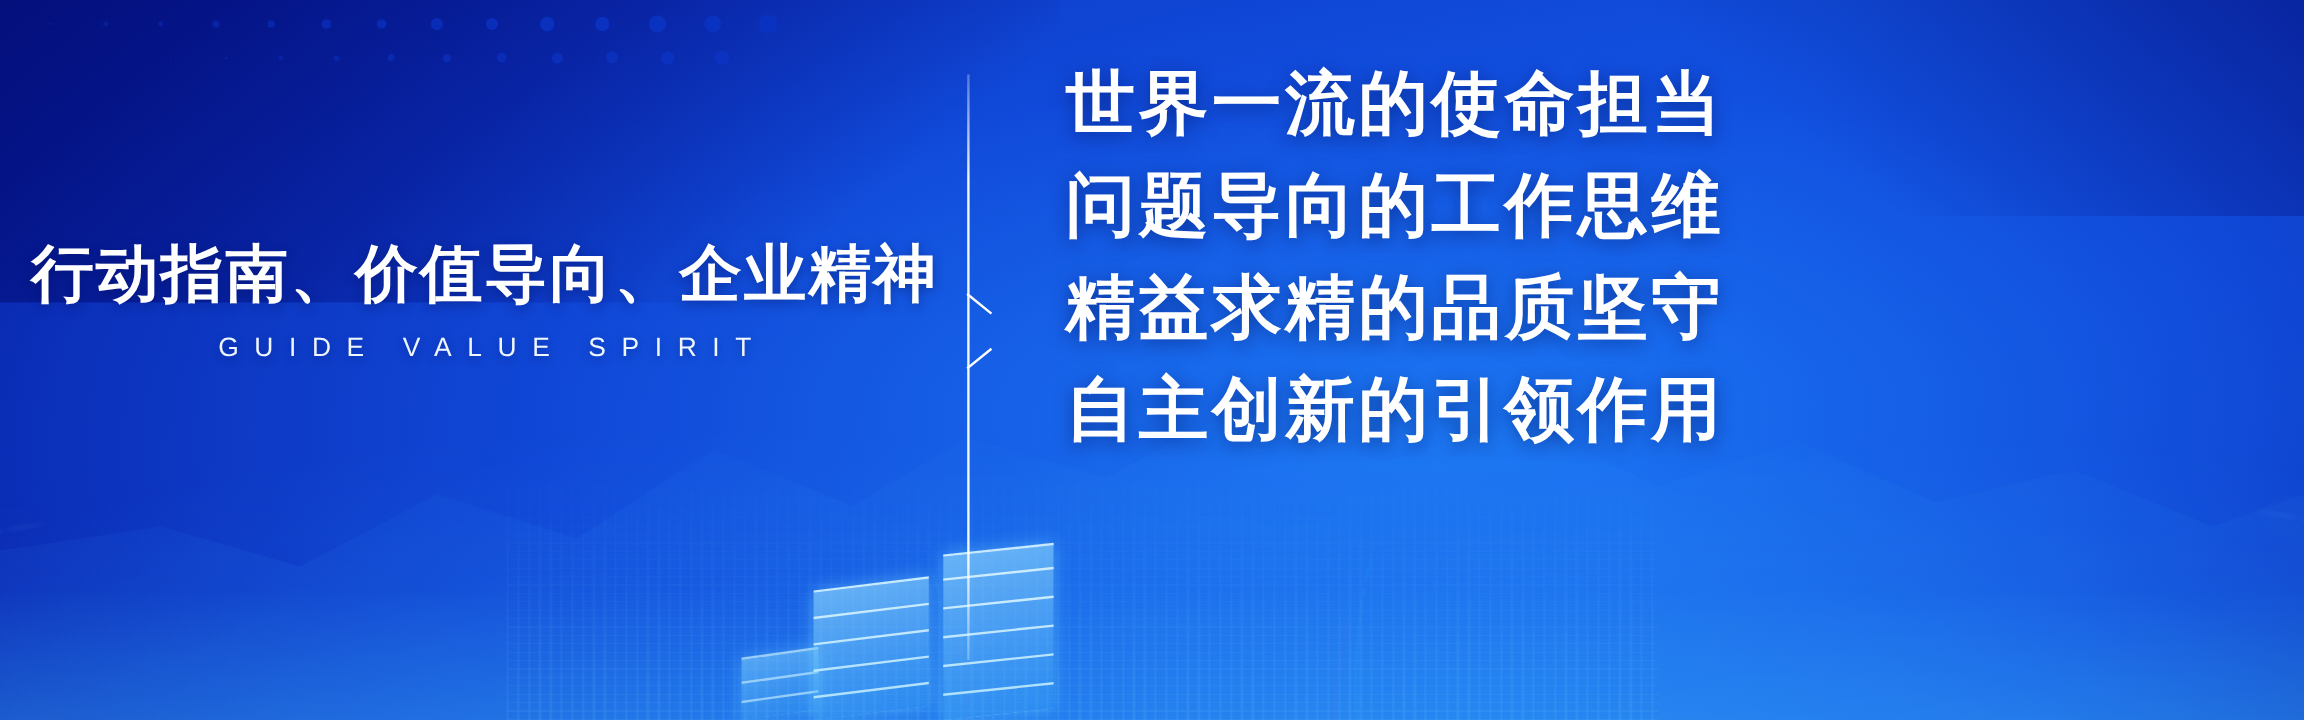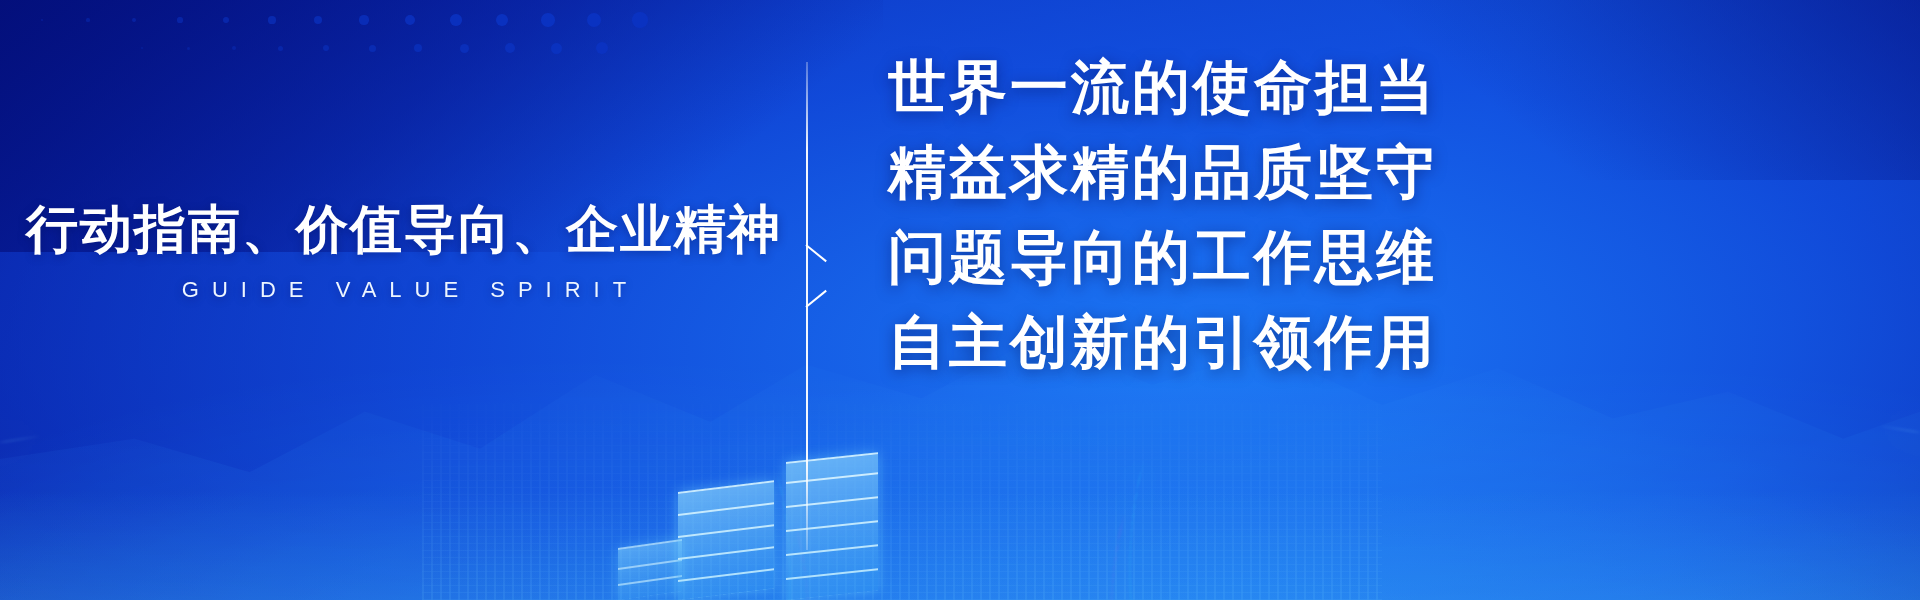--- a/index.html
+++ b/index.html
@@ -248,19 +248,19 @@
   <div class="divider">
     <div class="vline"></div>
     <div class="chev">
       <i class="up"></i>
       <i class="dn"></i>
     </div>
   </div>
 
   <div class="right-block" id="right-lines">
       <p class="right-line">世界一流的使命担当</p>
+      <p class="right-line">问题导向的工作思维</p>
       <p class="right-line">精益求精的品质坚守</p>
-      <p class="right-line">问题导向的工作思维</p>
       <p class="right-line">自主创新的引领作用</p>
     </div>
 
   <div class="bottom-glow"></div>
 </div>
 
 </body></html>

